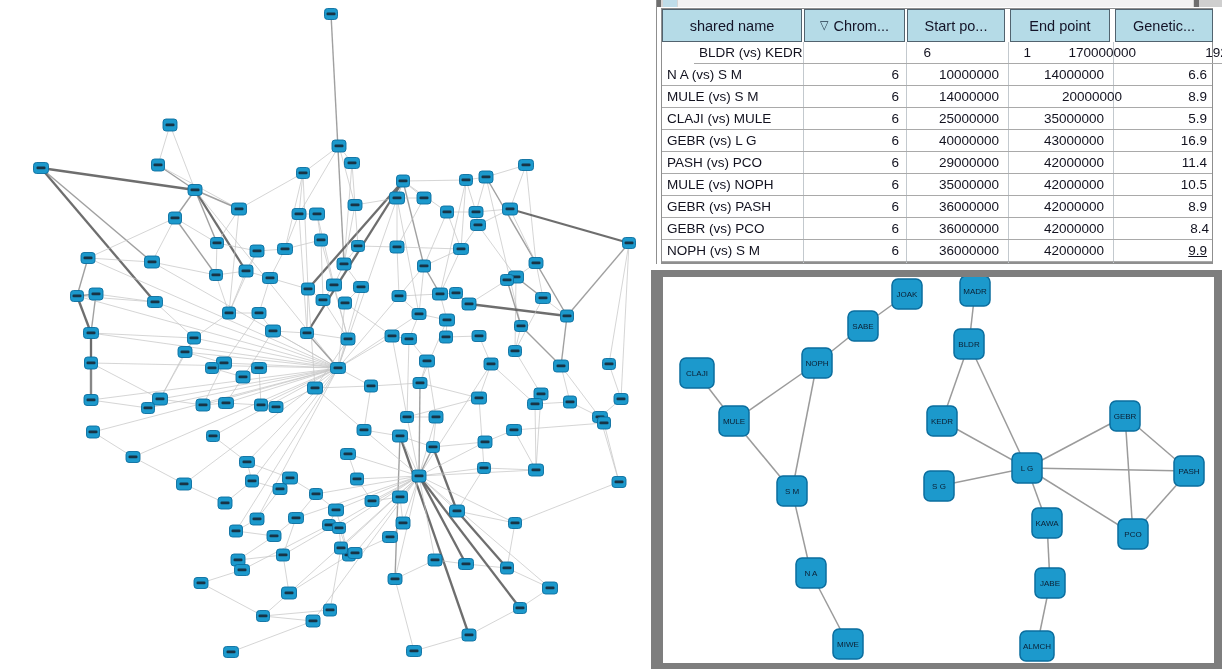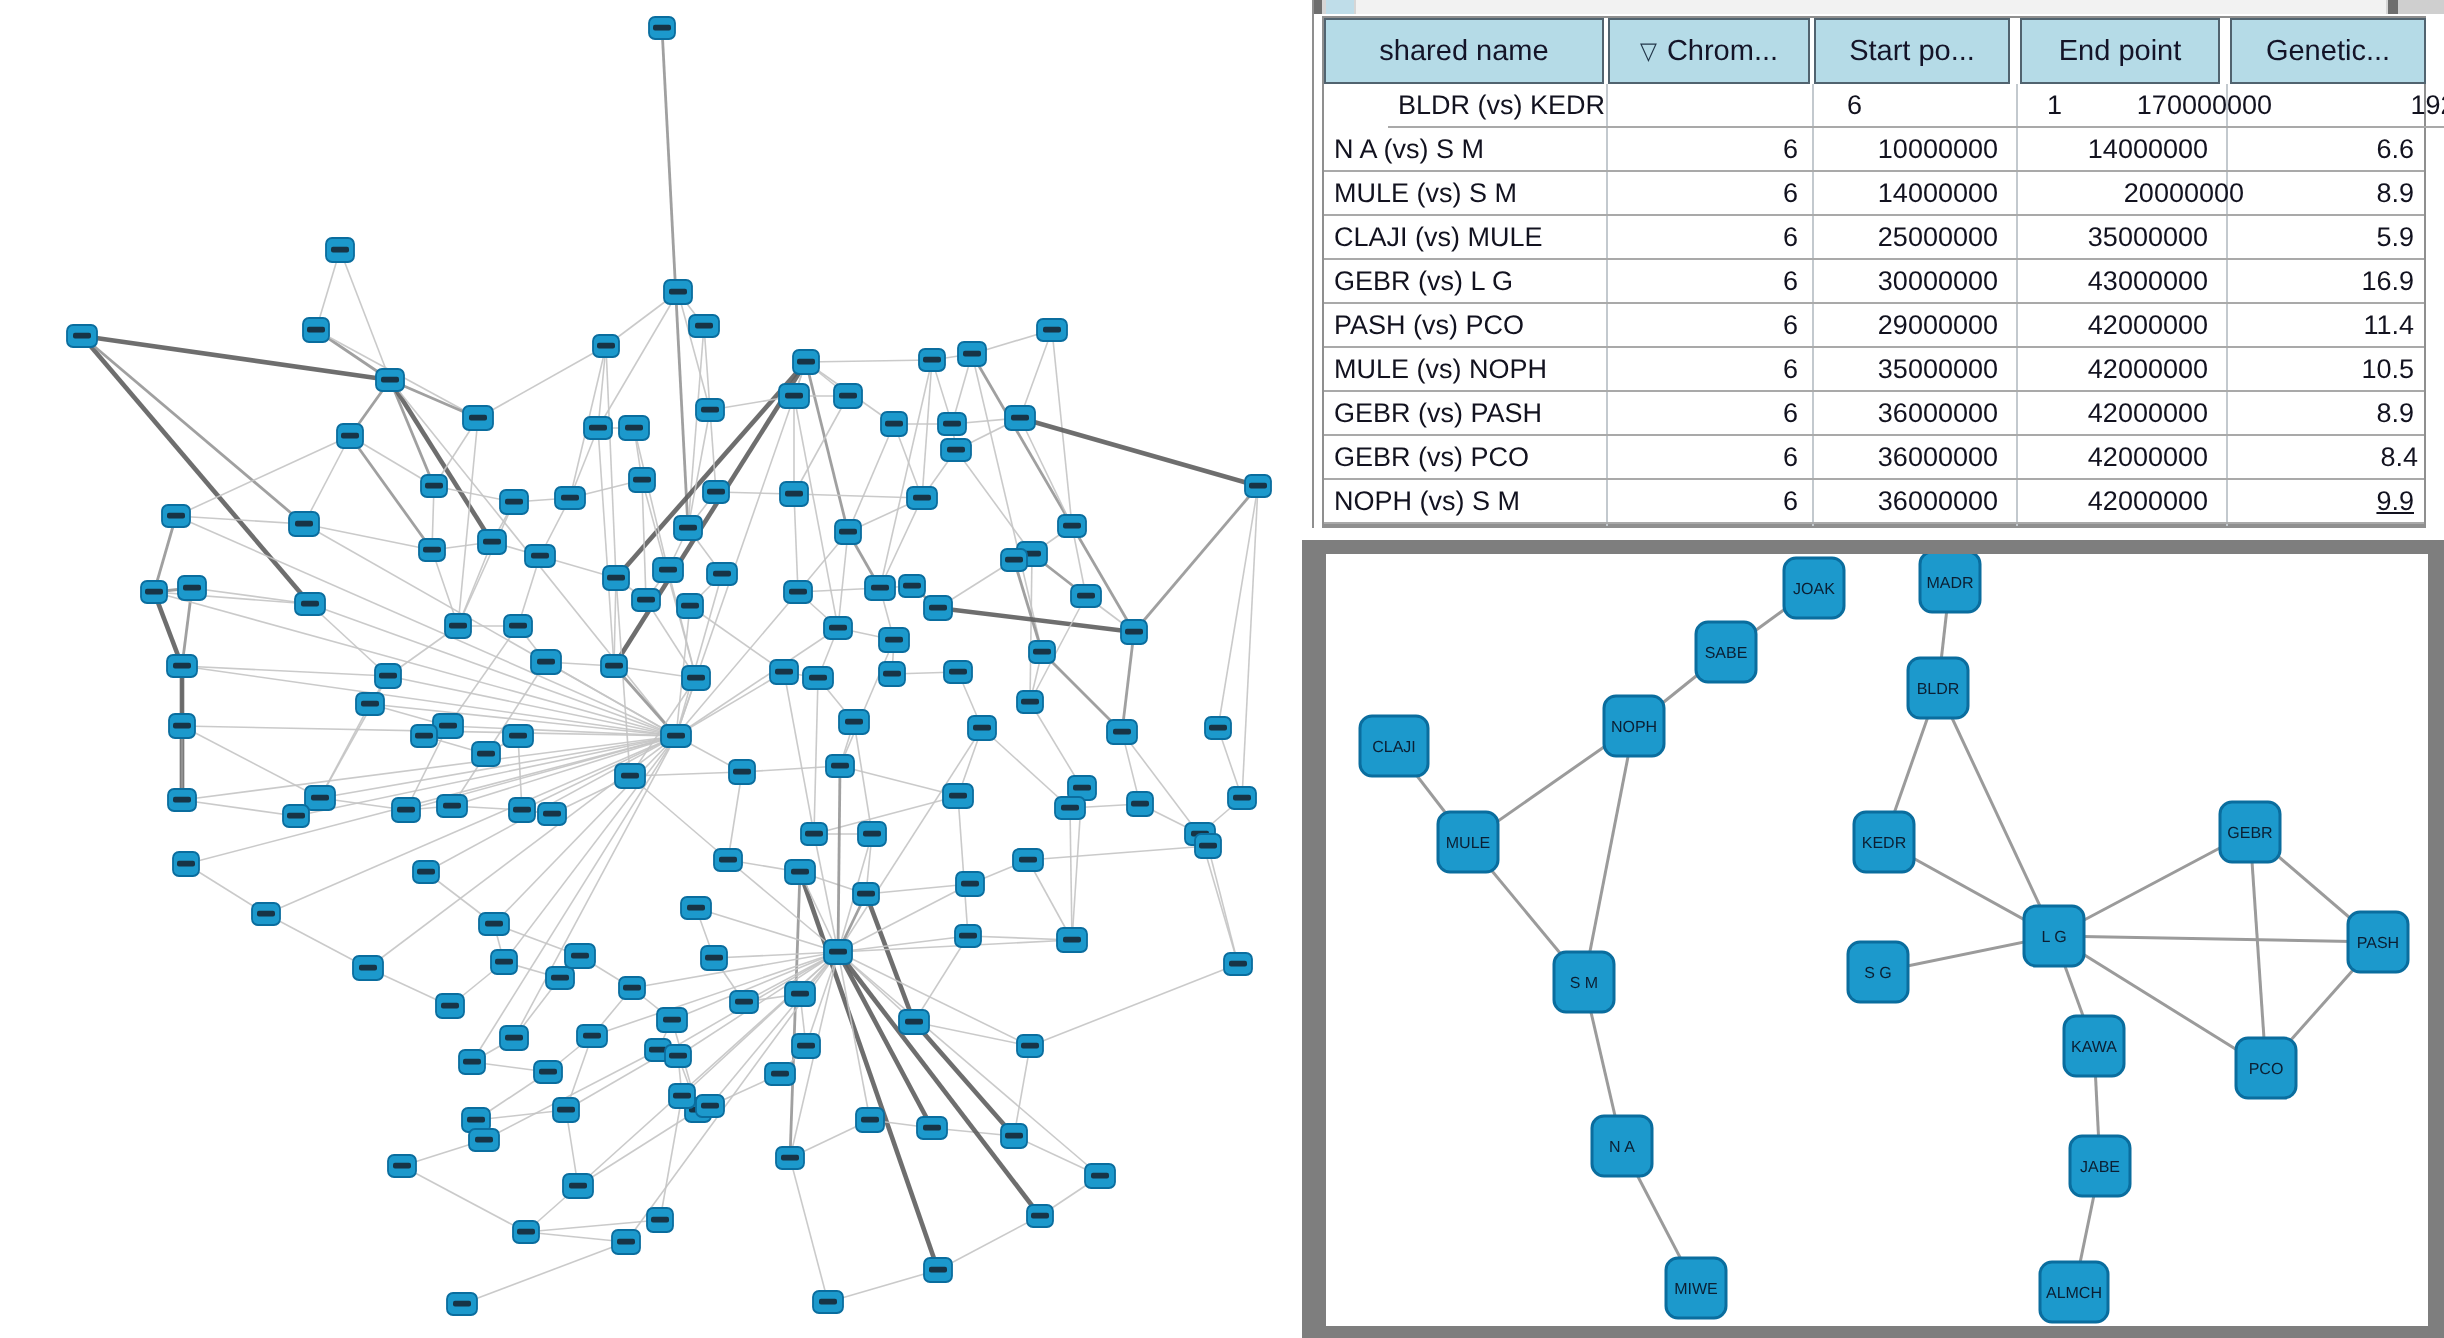--- a/index.html
+++ b/index.html
@@ -1029,21 +1029,21 @@
     <div class="tbl-row" style="top: 99px;">
       <span class="tbl-cell left" style="left: 0px; width: 140px;">CLAJI (vs) MULE</span>
       <span class="tbl-cell right" style="left: 140px; width: 103px;">6</span>
       <span class="tbl-cell right" style="left: 243px; width: 100px;">25000000</span>
       <span class="tbl-cell right" style="left: 346px; width: 102px;">35000000</span>
       <span class="tbl-cell right" style="left: 451px; width: 100px;">5.9</span>
     </div>
     <div class="tbl-row" style="top: 121px;">
       <span class="tbl-cell left" style="left: 0px; width: 140px;">GEBR (vs) L G</span>
       <span class="tbl-cell right" style="left: 140px; width: 103px;">6</span>
-      <span class="tbl-cell right" style="left: 243px; width: 100px;">30000000</span>
+      <span class="tbl-cell right" style="left: 243px; width: 100px;">40000000</span>
       <span class="tbl-cell right" style="left: 346px; width: 102px;">43000000</span>
       <span class="tbl-cell right" style="left: 451px; width: 100px;">16.9</span>
     </div>
     <div class="tbl-row" style="top: 143px;">
       <span class="tbl-cell left" style="left: 0px; width: 140px;">PASH (vs) PCO</span>
       <span class="tbl-cell right" style="left: 140px; width: 103px;">6</span>
       <span class="tbl-cell right" style="left: 243px; width: 100px;">29000000</span>
       <span class="tbl-cell right" style="left: 346px; width: 102px;">42000000</span>
       <span class="tbl-cell right" style="left: 451px; width: 100px;">11.4</span>
     </div>

